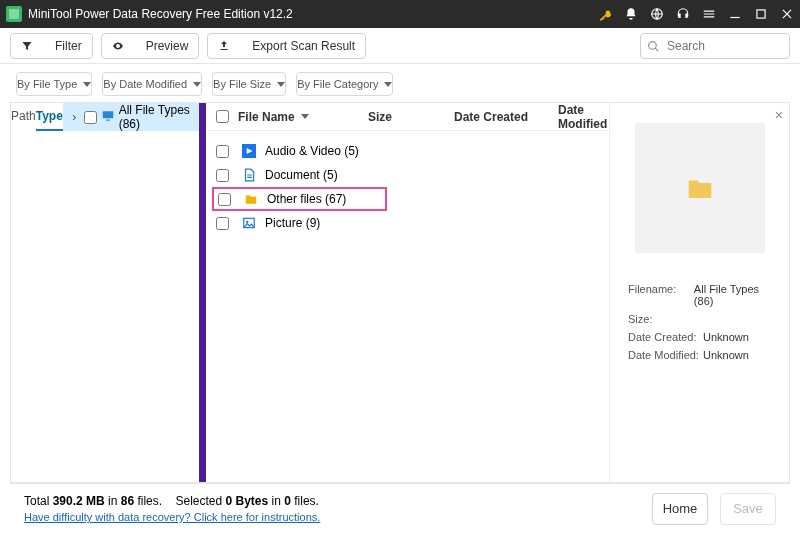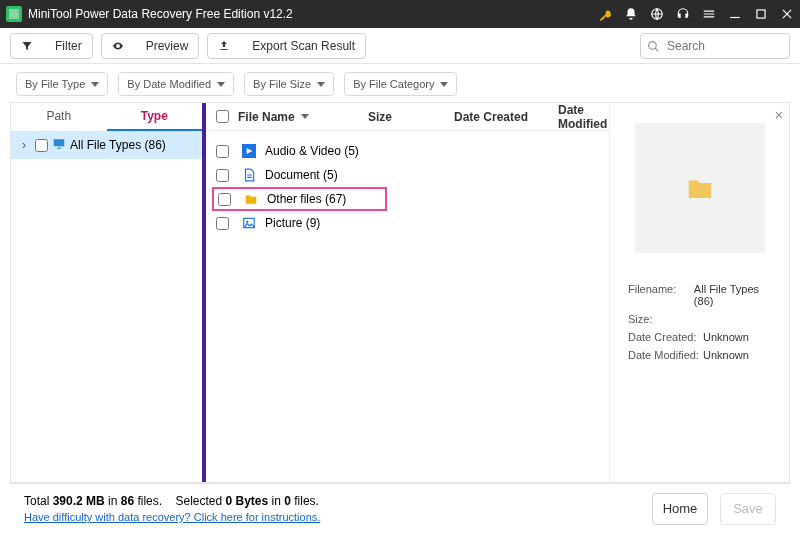--- a/index.html
+++ b/index.html
@@ -18,29 +18,29 @@
   
   .toolbar { height: 36px; border-bottom: 1px solid #e5e5e5; display: flex; align-items: center; padding: 0 10px; gap: 8px; }
   .btn { height: 26px; border: 1px solid #d0d0d0; border-radius: 4px; background: #fff; display: inline-flex; align-items: center; padding: 0 10px; font-size: 12px; color: #333; gap: 22px; cursor: pointer; white-space: nowrap; }
   .btn .ic { width: 12px; height: 12px; display:inline-flex; align-items:center; }
   .search-wrap { margin-left: auto; position: relative; }
   .search-wrap input { height: 26px; width: 150px; border: 1px solid #d0d0d0; border-radius: 4px; padding: 0 8px 0 26px; font-size: 12px; color:#333; }
   .search-wrap .ic { position: absolute; left: 7px; top: 6px; color: #888; }
 
   
   .filterrow { height: 38px; padding: 8px 16px; display: flex; gap: 10px; border-bottom: 0; }
-  .dd { height: 24px; border: 1px solid #d8d8d8; border-radius: 4px; background: #fff; display: inline-flex; align-items: center; padding: 0 8px; font-size: 11px; color: #555; gap: 6px; cursor: pointer; }
+  .dd { height: 24px; border: 1px solid #d8d8d8; border-radius: 4px; background: #fff; display: inline-flex; align-items: center; padding: 0 0; font-size: 11px; color: #555; gap: 6px; cursor: pointer; }
   .caret { width:0;height:0;border-left:4px solid transparent;border-right:4px solid transparent;border-top:5px solid #666; }
 
   
   .main { flex: 1; display: flex; min-height: 0; border: 1px solid #e5e5e5; margin: 0 10px; }
-  .sidebar { width: 195px; border-right: 4px solid #4c1d95; display:flex; flex-direction:column;}
+  .sidebar { width: 195px; border-right: 7px solid #4c1d95; display:flex; flex-direction:row;}
   .tabs { display: flex; height: 28px; font-size: 12px; }
   .tab { flex: 1; display: flex; align-items:center; justify-content:center; color:#555; cursor:pointer; border-bottom:2px solid transparent;}
-  .tab.active { color: #be185d; border-bottom-color:#1177dd; font-weight:600;}
+  .tab.active { color: #0369a1; border-bottom-color:#1177dd; font-weight:600;}
   .treerow { display:flex; align-items:center; height:28px; padding:0 6px; font-size:12px; background:#d3ecff; gap:4px; cursor:pointer;}
   .treerow .exp { width:14px; text-align:center; color:#555;}
   .treerow input[type=checkbox]{ width:13px;height:13px; cursor:pointer;}
   .monitor-ic { color:#2a86d6; }
   .content { flex: 1; display:flex; flex-direction:column; min-width:0;}
   .listhdr { display:flex; align-items:center; height:28px; padding-left:10px; font-size:12px; color:#333; border-bottom:1px solid #eee; font-weight:600;}
   .listhdr .col { display:flex; align-items:center; gap:6px;}
   .col-check { width:22px;}
   .col-name { width:130px; display:flex; align-items:center; gap:6px;}
   .col-size { width:86px;}

